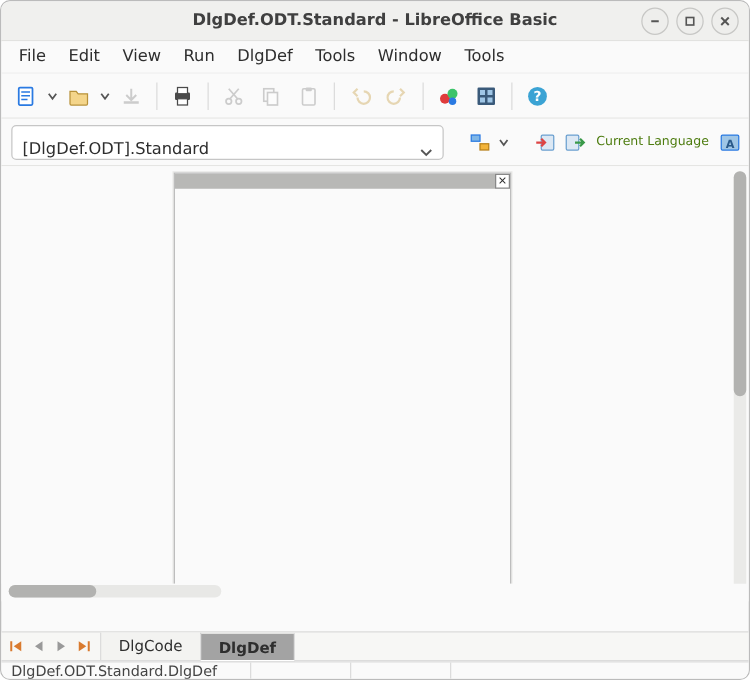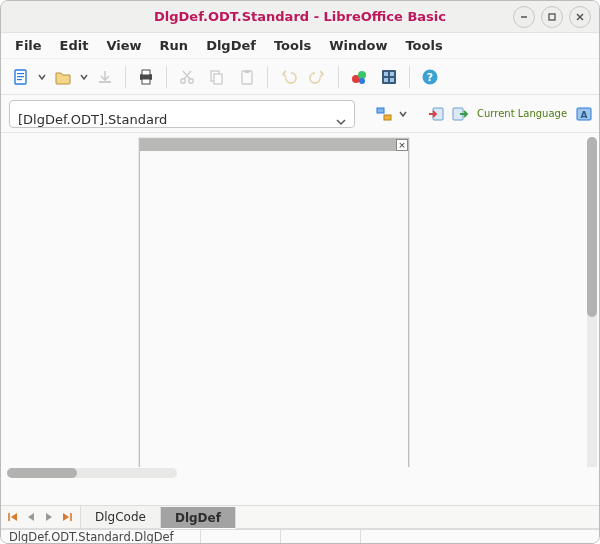--- a/index.html
+++ b/index.html
@@ -35,21 +35,21 @@
     height: 32px;
     background: var(--bg);
     display: flex; align-items: center;
     padding: 0 8px;
     border-bottom: 1px solid #e2e2e0;
   }
   .titlebar .title {
     flex: 1; text-align: center;
     font-weight: 600;
     font-size: 13px;
-    color: #be185d;
+    color: #404040;
   }
   .win-btn {
     width: 22px; height: 22px;
     border-radius: 50%;
     border: 1px solid #c7c7c5;
     background: #eeeeec;
     display: flex; align-items: center; justify-content: center;
     margin-left: 6px;
     cursor: pointer;
   }
@@ -60,21 +60,20 @@
     background: var(--panel);
     display: flex; align-items: center;
     padding: 0 6px;
     gap: 2px;
     border-bottom: 1px solid #eee;
   }
   .menu-item {
     padding: 3px 8px;
     border-radius: 3px;
     cursor: pointer;
-    font-weight: bold;
   }
   
   .toolbar {
     height: 36px;
     background: var(--panel);
     display: flex; align-items: center;
     padding: 0 6px;
     gap: 2px;
     border-bottom: 1px solid #e5e5e3;
   }

